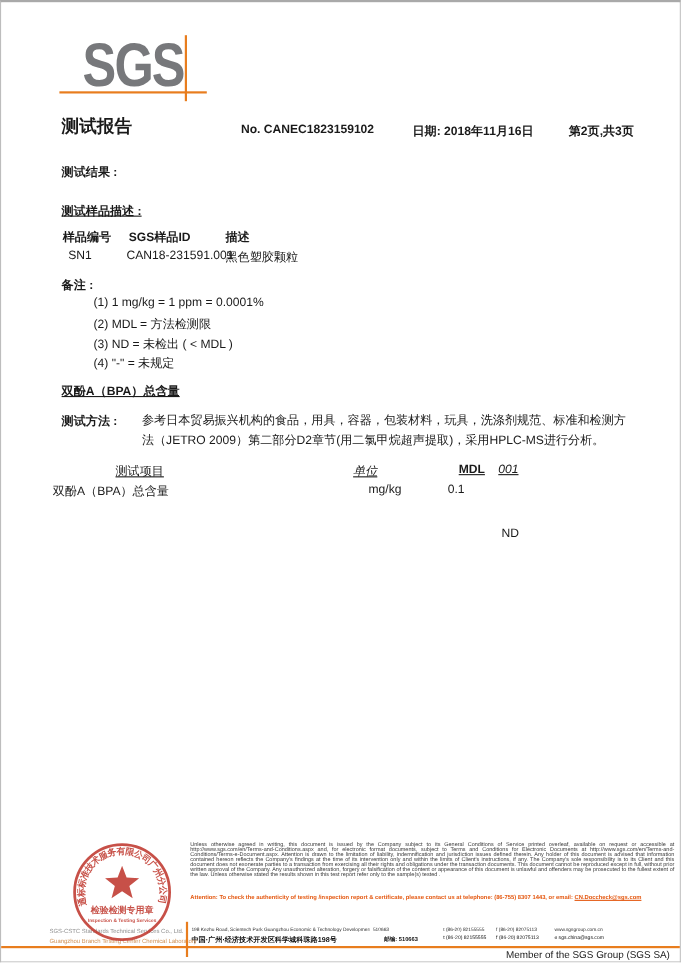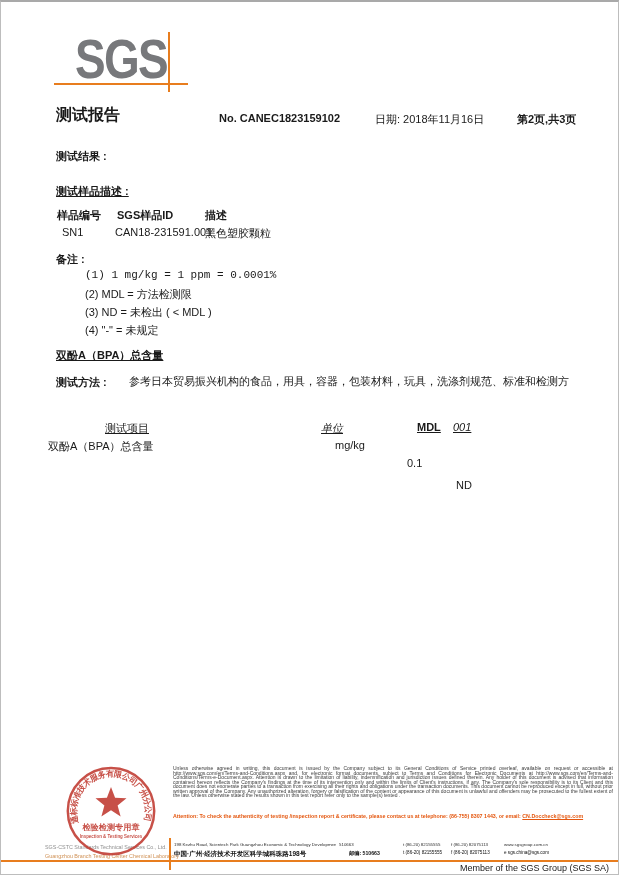--- a/index.html
+++ b/index.html
@@ -20,51 +20,51 @@
     left:74px;top:30px;
     font-size:56px;font-weight:800;line-height:54px;
     color:#77787b;letter-spacing:-2px;
     transform:scaleX(0.82);transform-origin:left top;
   }
   .logo-hline{left:53px;top:81px;width:134px;height:2px;background:#e87d1e;}
   .logo-vline{left:167px;top:30px;width:2px;height:60px;background:#e87d1e;}
   
   .doc-title{left:55px;top:103px;font-size:16px;font-weight:700;}
   .hdr-no{left:218px;top:110px;font-size:11px;font-weight:700;}
-  .hdr-date{left:374px;top:110px;font-size:11px;font-weight:400;}
+  .hdr-date{left:374px;top:110px;font-size:11px;font-weight:700;}
   .hdr-pages{left:516px;top:110px;font-size:11px;font-weight:700;}
   
   .t11{font-size:11px;}
   .bold{font-weight:700;}
   .ul{text-decoration:underline;}
   .it{font-style:italic;}
   .results-label{left:55px;top:147px;}
   .sample-title{left:55px;top:182px;}
   .st-h1{left:56px;top:206px;}
   .st-h2{left:116px;top:206px;}
   .st-h3{left:204px;top:206px;}
   .st-v1{left:61px;top:224px;}
   .st-v2{left:114px;top:224px;}
   .st-v3{left:204px;top:224px;}
   .notes-label{left:55px;top:250px;}
-  .note-0{left:84px;top:267px;font-family:Liberation Mono, monospace;}
+  .note-0{left:84px;top:267px;}
   .note-1{left:84px;top:285px;}
   .note-2{left:84px;top:303px;}
   .note-3{left:84px;top:321px;}
   .bpa-title{left:55px;top:346px;}
   .method-label{left:55px;top:373px;}
   .method-l1{left:128px;top:372px;}
   .method-l2{left:128px;top:391px;}
   .rt-h-item{left:60px;top:419px;margin-left:44px;}
   .rt-h-unit{left:320px;top:419px;}
   .rt-h-mdl{left:416px;top:419px;}
   .rt-h-sample{left:452px;top:419px;}
   .rt-v-item{left:47px;top:437px;}
   .rt-v-unit{left:334px;top:437px;}
-  .rt-v-mdl{left:406px;top:455px;}
+  .rt-v-mdl{left:406px;top:437px;}
   .rt-v-val{left:455px;top:437px;margin-top:40px;}
   
   .legal{
     left:172px;top:764px;width:440px;
     font-size:5px;line-height:4.55px;
     color:#3c3c3c;text-align:justify;
     letter-spacing:0;
   }
   .attention{
     left:172px;top:811px;width:440px;
@@ -117,20 +117,21 @@
 
   <div class="abs t11 bold notes-label">备注 :</div>
   <div class="abs t11 note-0">(1) 1 mg/kg = 1 ppm = 0.0001%</div>
   <div class="abs t11 note-1">(2) MDL = 方法检测限</div>
   <div class="abs t11 note-2">(3) ND = 未检出 ( &lt; MDL )</div>
   <div class="abs t11 note-3">(4) "-" = 未规定</div>
 
   <div class="abs t11 bold ul bpa-title">双酚A（BPA）总含量</div>
   <div class="abs t11 bold method-label">测试方法 :</div>
   <div class="abs t11 method-l1">参考日本贸易振兴机构的食品，用具，容器，包装材料，玩具，洗涤剂规范、标准和检测方</div>
+  <div class="abs t11 method-l2">法（JETRO 2009）第二部分D2章节(用二氯甲烷超声提取)，采用HPLC-MS进行分析。</div>
 
   <div class="abs t11 ul rt-h-item">测试项目</div>
   <div class="abs t11 ul it rt-h-unit">单位</div>
   <div class="abs t11 ul bold rt-h-mdl">MDL</div>
   <div class="abs t11 ul it rt-h-sample">001</div>
   <div class="abs t11 rt-v-item">双酚A（BPA）总含量</div>
   <div class="abs t11 rt-v-unit">mg/kg</div>
   <div class="abs t11 rt-v-mdl">0.1</div>
   <div class="abs t11 rt-v-val">ND</div>
 

